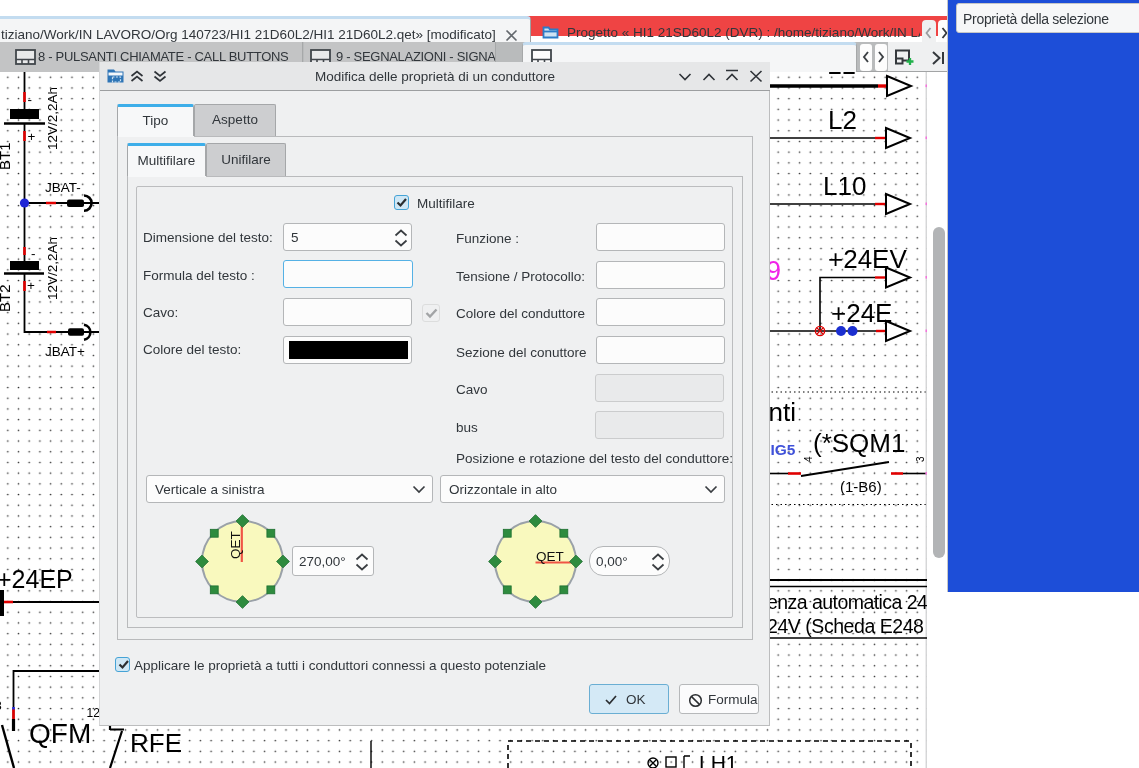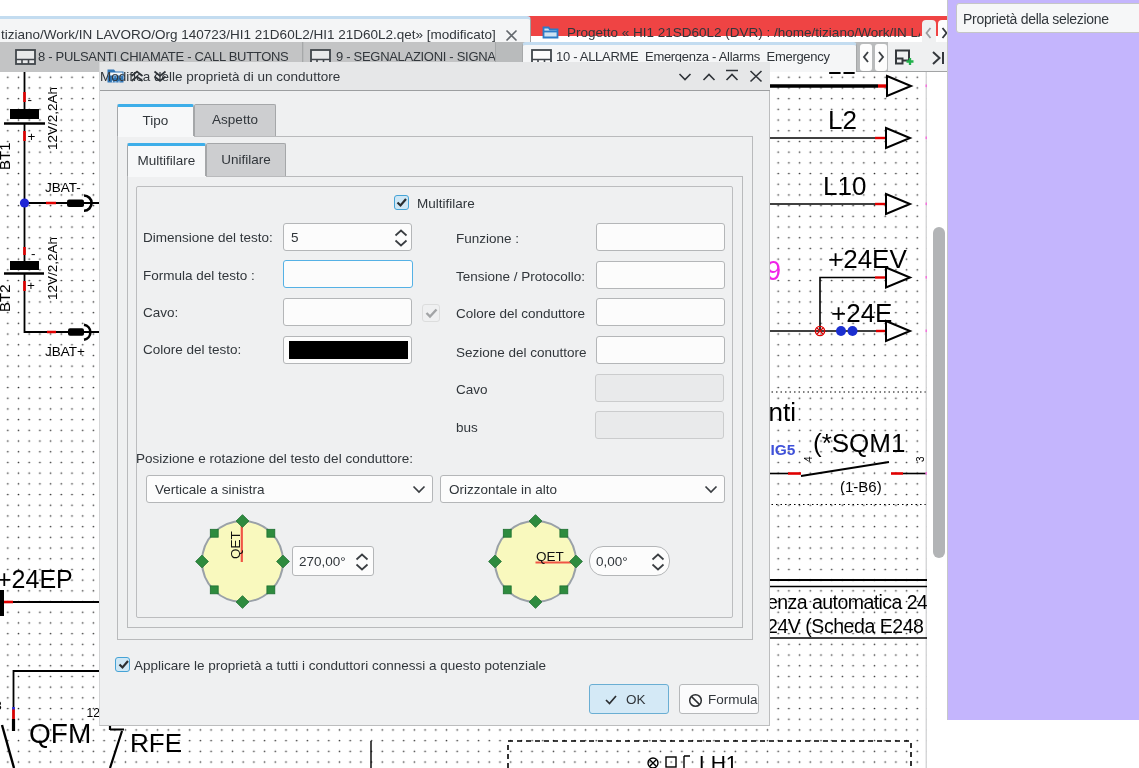--- a/index.html
+++ b/index.html
@@ -10,32 +10,32 @@
 #tab1a { position:absolute; left:0; top:0; width:531px; height:32px; background:#f4f5f6;
   border-top:3px solid #c3dcf0; border-right:1px solid #9fa1a3; border-radius:0 4px 0 0; }
 #tab1a .txt { position:absolute; left:1px; top:8px; font-size:13.5px; white-space:nowrap; }
 #row1 .fold { position:absolute; left:542px; top:8px; }
 #tab1b-txt { position:absolute; left:567px; top:9px; font-size:13.5px; white-space:nowrap; width:353px; overflow:hidden; }
 #row2 { position:absolute; left:0; top:32px; width:947px; height:30px; background:#b9bbbc;
   border-bottom:1px solid #a2a4a5;margin-top:10px; }
 .dtab { position:absolute; top:0; height:30px; background:#c3c4c5; border-right:1px solid #a6a8a9; overflow:hidden; }
 .dtab .txt { position:absolute; top:7px; font-size:13px; letter-spacing:-0.3px; white-space:nowrap; }
 #dtab10 { background:#f5f6f7; border-top:3px solid #c3dcf0; border-left:1px solid #a6a8a9; border-radius:4px 4px 0 0; }
-#panel { position:absolute; left:947px; top:0; width:192px; height:720px; background:#c4b5fd;
+#panel { position:absolute; left:947px; top:0; width:192px; height:592px; background:#1d4ed8;
   border-left:1px solid #c6c7c8; }
 #panel .hdr { position:absolute; left:8px; top:2.5px; width:190px; height:30px; background:#f6f7f8;
   border:1px solid #c5c6c7; border-radius:3px; }
 #panel .hdr span { position:absolute; left:6px; top:7px; font-size:14px; letter-spacing:-0.3px; }
 #schemwrap { position:absolute; left:0; top:62px; width:947px; height:706px; background:#ffffff; }
 #sbthumb { position:absolute; left:933px; top:227px; width:12px; height:331px; background:#b2b4b6; border-radius:6px; }
 #dlg { position:absolute; left:99px; top:62px; width:671px; height:664px; background:#eff0f1;
   border-right:1px solid #bcbdbe; border-bottom:1px solid #bcbdbe; border-left:1px solid #d6d7d8; }
 #dlg .tbar { position:absolute; left:0; top:0; width:670px; height:29px; background:#e6e7e8;
   border-bottom:1px solid #9c9ea0; }
-#dlg .title { position:absolute; left:0; top:7px; width:100%; font-size:13.5px; }
+#dlg .title { position:absolute; left:0; top:7px; width:100%; text-align:center; font-size:13.5px; }
 .tab { position:absolute; font-size:13.5px; text-align:center; }
 .tabact { background:#f7f8f9; border:1px solid #a5a7a9; border-bottom:none;
   border-top:3px solid #3daee9; border-radius:2px 2px 0 0; }
 .tabina { background:#cdced0; border:1px solid #a5a7a9; border-bottom:none; border-radius:2px 2px 0 0; }
 .pane { position:absolute; border:1px solid #b9babc; }
 .grp  { position:absolute; border:1px solid #bcbdbf; border-radius:2px; }
 .lbl { position:absolute; font-size:13.5px; white-space:nowrap; }
 .inp { position:absolute; width:129px; height:28px; background:#fcfcfc;
   border:1px solid #b4b6b8; border-radius:3px; }
 .inpdis { position:absolute; width:129px; height:28px; background:#e9eaeb;
@@ -220,21 +220,20 @@
       <rect x="1" y="1" width="19" height="14" fill="#e8e9ea" stroke="#41464b" stroke-width="1.8"></rect>
       <path d="M1 10.5 H20 M7 10.5 V15 M13.5 10.5 V15" stroke="#41464b" stroke-width="1.6"></path>
     </svg>
     <div class="txt" style="left:32px">9 - SEGNALAZIONI - SIGNALS</div>
   </div>
   <div class="dtab" id="dtab10" style="left:522px;width:335px">
     <svg class="abs" style="left:8px;top:4px" width="21" height="16" viewBox="0 0 21 16">
       <rect x="1" y="1" width="19" height="14" fill="#fdfdfd" stroke="#41464b" stroke-width="1.8"></rect>
       <path d="M1 10.5 H20 M7 10.5 V15 M13.5 10.5 V15" stroke="#41464b" stroke-width="1.6"></path>
     </svg>
-    <div class="txt" style="left:33px;top:4px">10 - ALLARME&nbsp; Emergenza - Allarms&nbsp; Emergency</div>
   </div>
   <div class="abs" style="left:888px;top:0;width:59px;height:29px;background:#eff0f1"></div>
   <div class="abs" style="left:859.5px;top:2px;width:12.5px;height:26.5px;background:#fdfdfd;border-radius:3px">
     <svg width="12" height="26" viewBox="0 0 12 26">
         <path d="M8 8 L4 13 L8 18" stroke="#3c4044" stroke-width="1.9" fill="none"></path>
       </svg>
   </div>
   <div class="abs" style="left:874.5px;top:2px;width:12.5px;height:26.5px;background:#fdfdfd;border-radius:3px">
     <svg width="12" height="26" viewBox="0 0 12 26">
         <path d="M4 8 L8 13 L4 18" stroke="#3c4044" stroke-width="1.9" fill="none"></path>
@@ -326,21 +325,21 @@
   <div class="lbl" style="left:356px;top:283px">Sezione del conuttore</div>
   <div class="lbl" style="left:356px;top:320px">Cavo</div>
   <div class="lbl" style="left:356px;top:358px">bus</div>
   <div class="inp" style="left:496px;top:161px"></div>
   <div class="inp" style="left:496px;top:199px"></div>
   <div class="inp" style="left:496px;top:236px"></div>
   <div class="inp" style="left:496px;top:274px"></div>
   <div class="inpdis" style="left:495px;top:311.5px"></div>
   <div class="inpdis" style="left:495px;top:349px"></div>
 
-  <div class="lbl" style="left:36px;top:389px;width:597px;text-align:left">Posizione e rotazione del testo del conduttore:</div>
+  <div class="lbl" style="left:36px;top:389px;width:597px;text-align:right">Posizione e rotazione del testo del conduttore:</div>
   <div class="combo" style="left:46px;top:413px;width:287px">
       <span>Verticale a sinistra</span>
     <svg class="abs" style="left:264px;top:8px" width="16" height="12" viewBox="0 0 16 12">
       <path d="M2.5 2.5 L8 8 L13.5 2.5" stroke="#3a3e42" stroke-width="1.7" fill="none"></path>
     </svg>
   </div>
   <div class="combo" style="left:340px;top:413px;width:285px">
       <span>Orizzontale in alto</span>
     <svg class="abs" style="left:262px;top:8px" width="16" height="12" viewBox="0 0 16 12">
       <path d="M2.5 2.5 L8 8 L13.5 2.5" stroke="#3a3e42" stroke-width="1.7" fill="none"></path>

